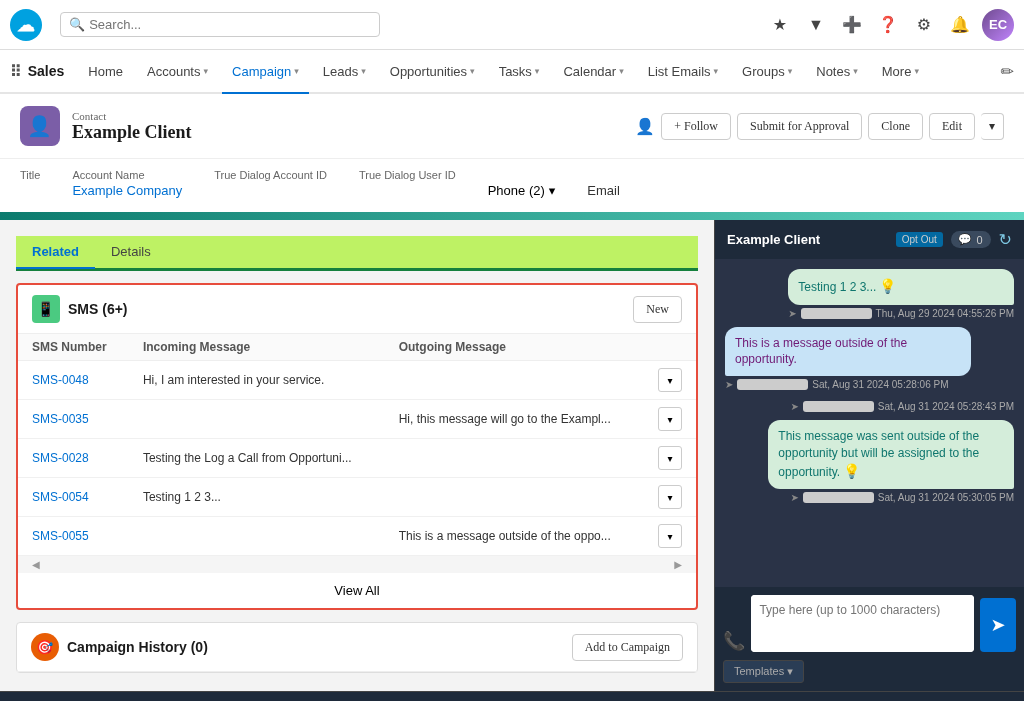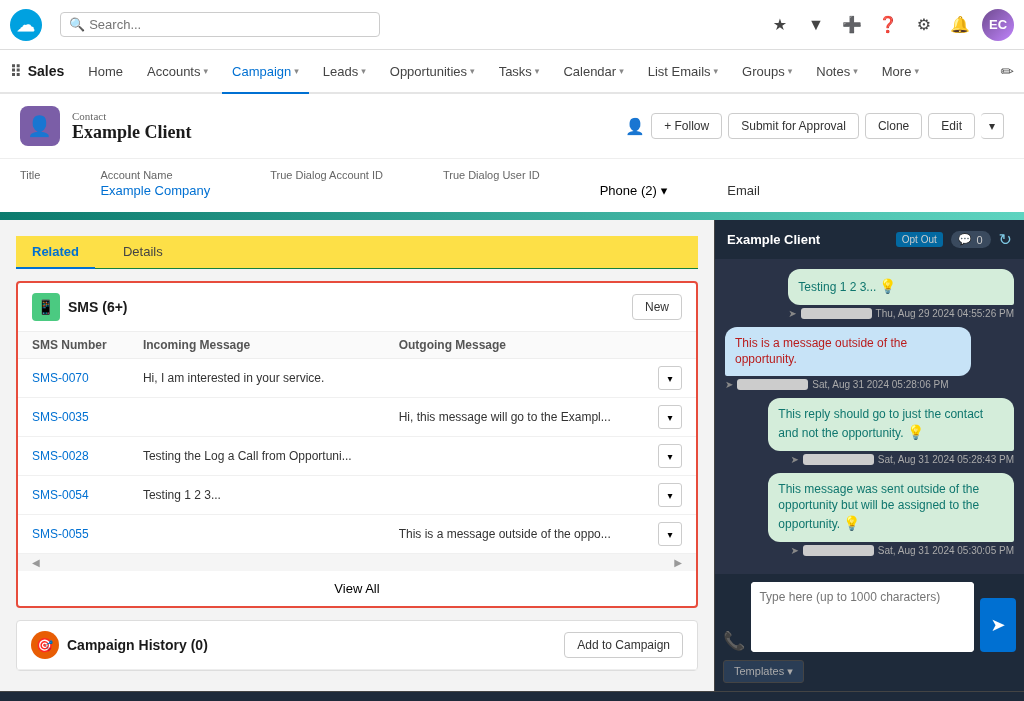--- a/index.html
+++ b/index.html
@@ -84,32 +84,32 @@
       width: 40px; height: 40px; background: #7b5ea7; border-radius: 8px;
       display: flex; align-items: center; justify-content: center;
       color: white; font-size: 20px; margin-right: 12px;
     }
     .contact-info { display: flex; flex-direction: column; font-family: Liberation Serif, serif; }
     .contact-label { font-size: 11px; color: #666; }
     .contact-name { font-size: 18px; font-weight: 600; color: #1a1a1a; }
     .contact-actions { display: flex; align-items: center; gap: 6px; }
     .btn {
       padding: 5px 12px; border: 1px solid #ccc; background: white;
-      border-radius: 4px; cursor: pointer; font-size: 12px; color: #333;
+      border-radius: 4px; cursor: pointer; font-size: 12px; color: #333; font-family: Liberation Serif, serif;
     }
     .btn-follow { display: flex; align-items: center; gap: 4px; }
     .btn-dropdown { padding: 5px 8px; border-left: none; }
 
     
     .contact-fields {
       background: white;
       padding: 10px 20px 14px;
       display: flex;
       align-items: flex-start;
-      gap: 60px;
+      gap: 32px;
       border-top: 1px solid #eee;
     }
     .field-group { display: flex; flex-direction: column; gap: 2px; }
     .field-label { font-size: 11px; color: #666; }
     .field-value { font-size: 13px; color: #333; }
     .field-link { color: #0070d2; text-decoration: none; }
     .field-phone { display: flex; align-items: center; gap: 4px; cursor: pointer; }
     .teal-strip { height: 8px; background: linear-gradient(90deg, #0c7b6e, #5ed4c0); }
 
     
@@ -120,22 +120,22 @@
     }
 
     
     .left-panel {
       flex: 1;
       padding: 16px 16px 0 16px;
       overflow-y: auto;
       background: #f3f3f3;
     }
     .tabs-row {
-      display: flex; gap: 12px; border-bottom: 1px solid #15803d; margin-bottom: 12px;
-      background: #fde047;
+      display: flex; gap: 0; border-bottom: 3px solid #15803d; margin-bottom: 12px;
+      background: #bef264;
     }
     .tab-item {
       padding: 8px 16px; cursor: pointer; font-size: 13px; color: #444;
       border-bottom: 2px solid transparent; margin-bottom: -1px;
     }
     .tab-item.active { color: #0070d2; border-bottom-color: #0070d2; font-weight: 600; }
 
     
     .section-card {
       background: white;
@@ -234,21 +234,21 @@
       background: #d4edda;
       border-radius: 12px 12px 2px 12px;
       padding: 8px 10px;
       font-size: 12px; color: #0f766e;
       line-height: 1.4;
     }
     .msg-bubble-in {
       background: #c7e3f7;
       border-radius: 12px 12px 12px 2px;
       padding: 8px 10px;
-      font-size: 12px; color: #b91c1c;
+      font-size: 12px; color: #701a75;
       line-height: 1.4;
     }
     .msg-meta {
       font-size: 10px; color: #aaa; margin-top: 3px;
       display: flex; align-items: center; gap: 4px;
     }
     .msg-meta-out { justify-content: flex-end; }
     .msg-emoji { font-size: 14px; }
     .msg-arrow { color: #888; font-size: 10px; }
 
@@ -263,21 +263,21 @@
       flex: 1;
       background: #fff;
       border-radius: 4px;
       display: flex;
       flex-direction: column;
     }
     .chat-input {
       width: 100%; border: none; outline: none;
       padding: 8px;
       font-size: 12px; color: #333;
-      resize: none; height: 70px;
+      resize: none; height: 57px;
       border-radius: 4px;
       font-family: Arial, sans-serif;
     }
     .send-btn {
       width: 36px; height: 54px;
       background: #0070d2; border: none; border-radius: 4px;
       color: white; font-size: 18px; cursor: pointer;
       display: flex; align-items: center; justify-content: center;
     }
     .templates-row {
@@ -447,21 +447,21 @@
         <thead>
           <tr>
             <th>SMS Number</th>
             <th>Incoming Message</th>
             <th>Outgoing Message</th>
             <th></th>
           </tr>
         </thead>
         <tbody id="sms-tbody">
         <tr>
-      <td><a class="sms-link">SMS-0070</a></td>
+      <td><a class="sms-link">SMS-0048</a></td>
       <td>Hi, I am interested in your service.</td>
       <td></td>
       <td>
                 <button class="row-dropdown">▾</button>
               </td>
     </tr>
             <tr>
       <td><a class="sms-link">SMS-0035</a></td>
       <td></td>
       <td>Hi, this message will go to the Exampl...</td>
@@ -540,23 +540,20 @@
       </div>
         <div class="msg-incoming">
         <div class="msg-bubble-in">This is a message outside of the opportunity.</div>
         <div class="msg-meta">
           <span class="msg-arrow">➤</span>
           <span style="background:#ccc;border-radius:3px;color:transparent;font-size:10px;">██████████</span>
           Sat, Aug 31 2024 05:28:06 PM
         </div>
       </div>
         <div class="msg-outgoing">
-        <div class="msg-bubble-out">
-          This reply should go to just the contact and not the opportunity. <span class="msg-emoji">💡</span>
-        </div>
         <div class="msg-meta msg-meta-out">
           <span class="msg-arrow">➤</span>
           <span style="background:#ccc;border-radius:3px;color:transparent;font-size:10px;">██████████</span>
           Sat, Aug 31 2024 05:28:43 PM
         </div>
       </div>
         <div class="msg-outgoing">
         <div class="msg-bubble-out">
           This message was sent outside of the opportunity but will be assigned to the opportunity. <span class="msg-emoji">💡</span>
         </div>

